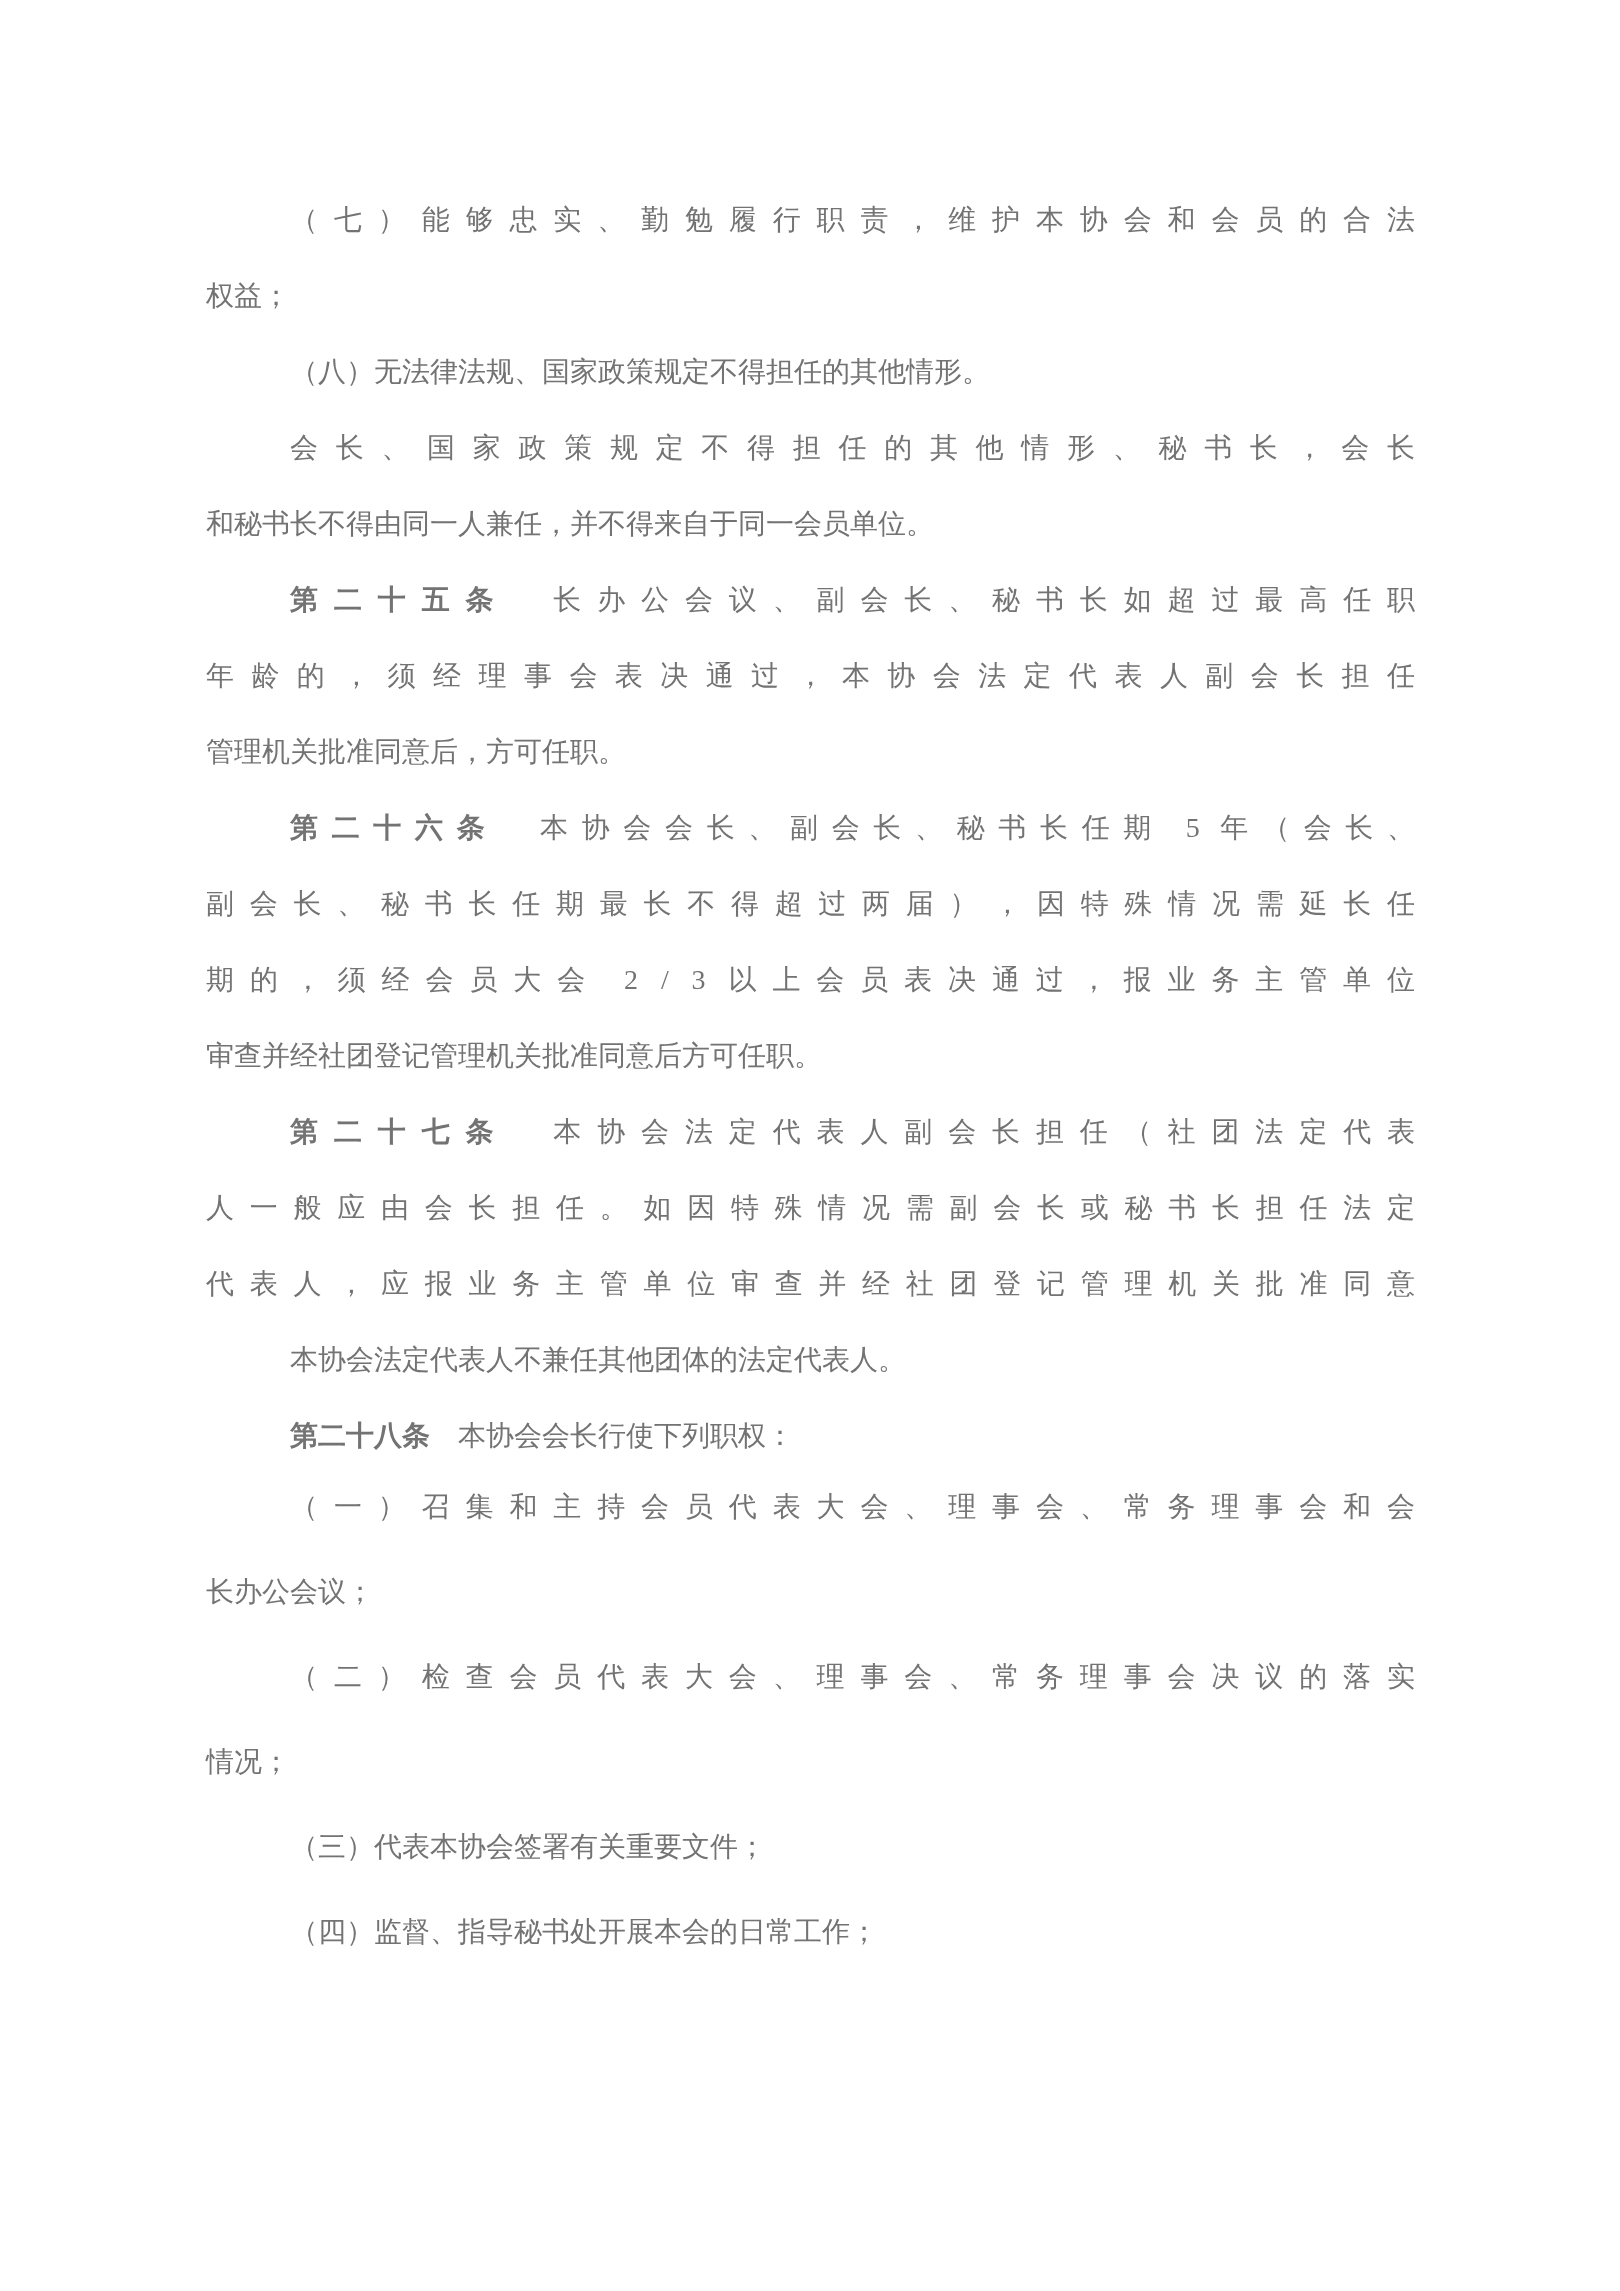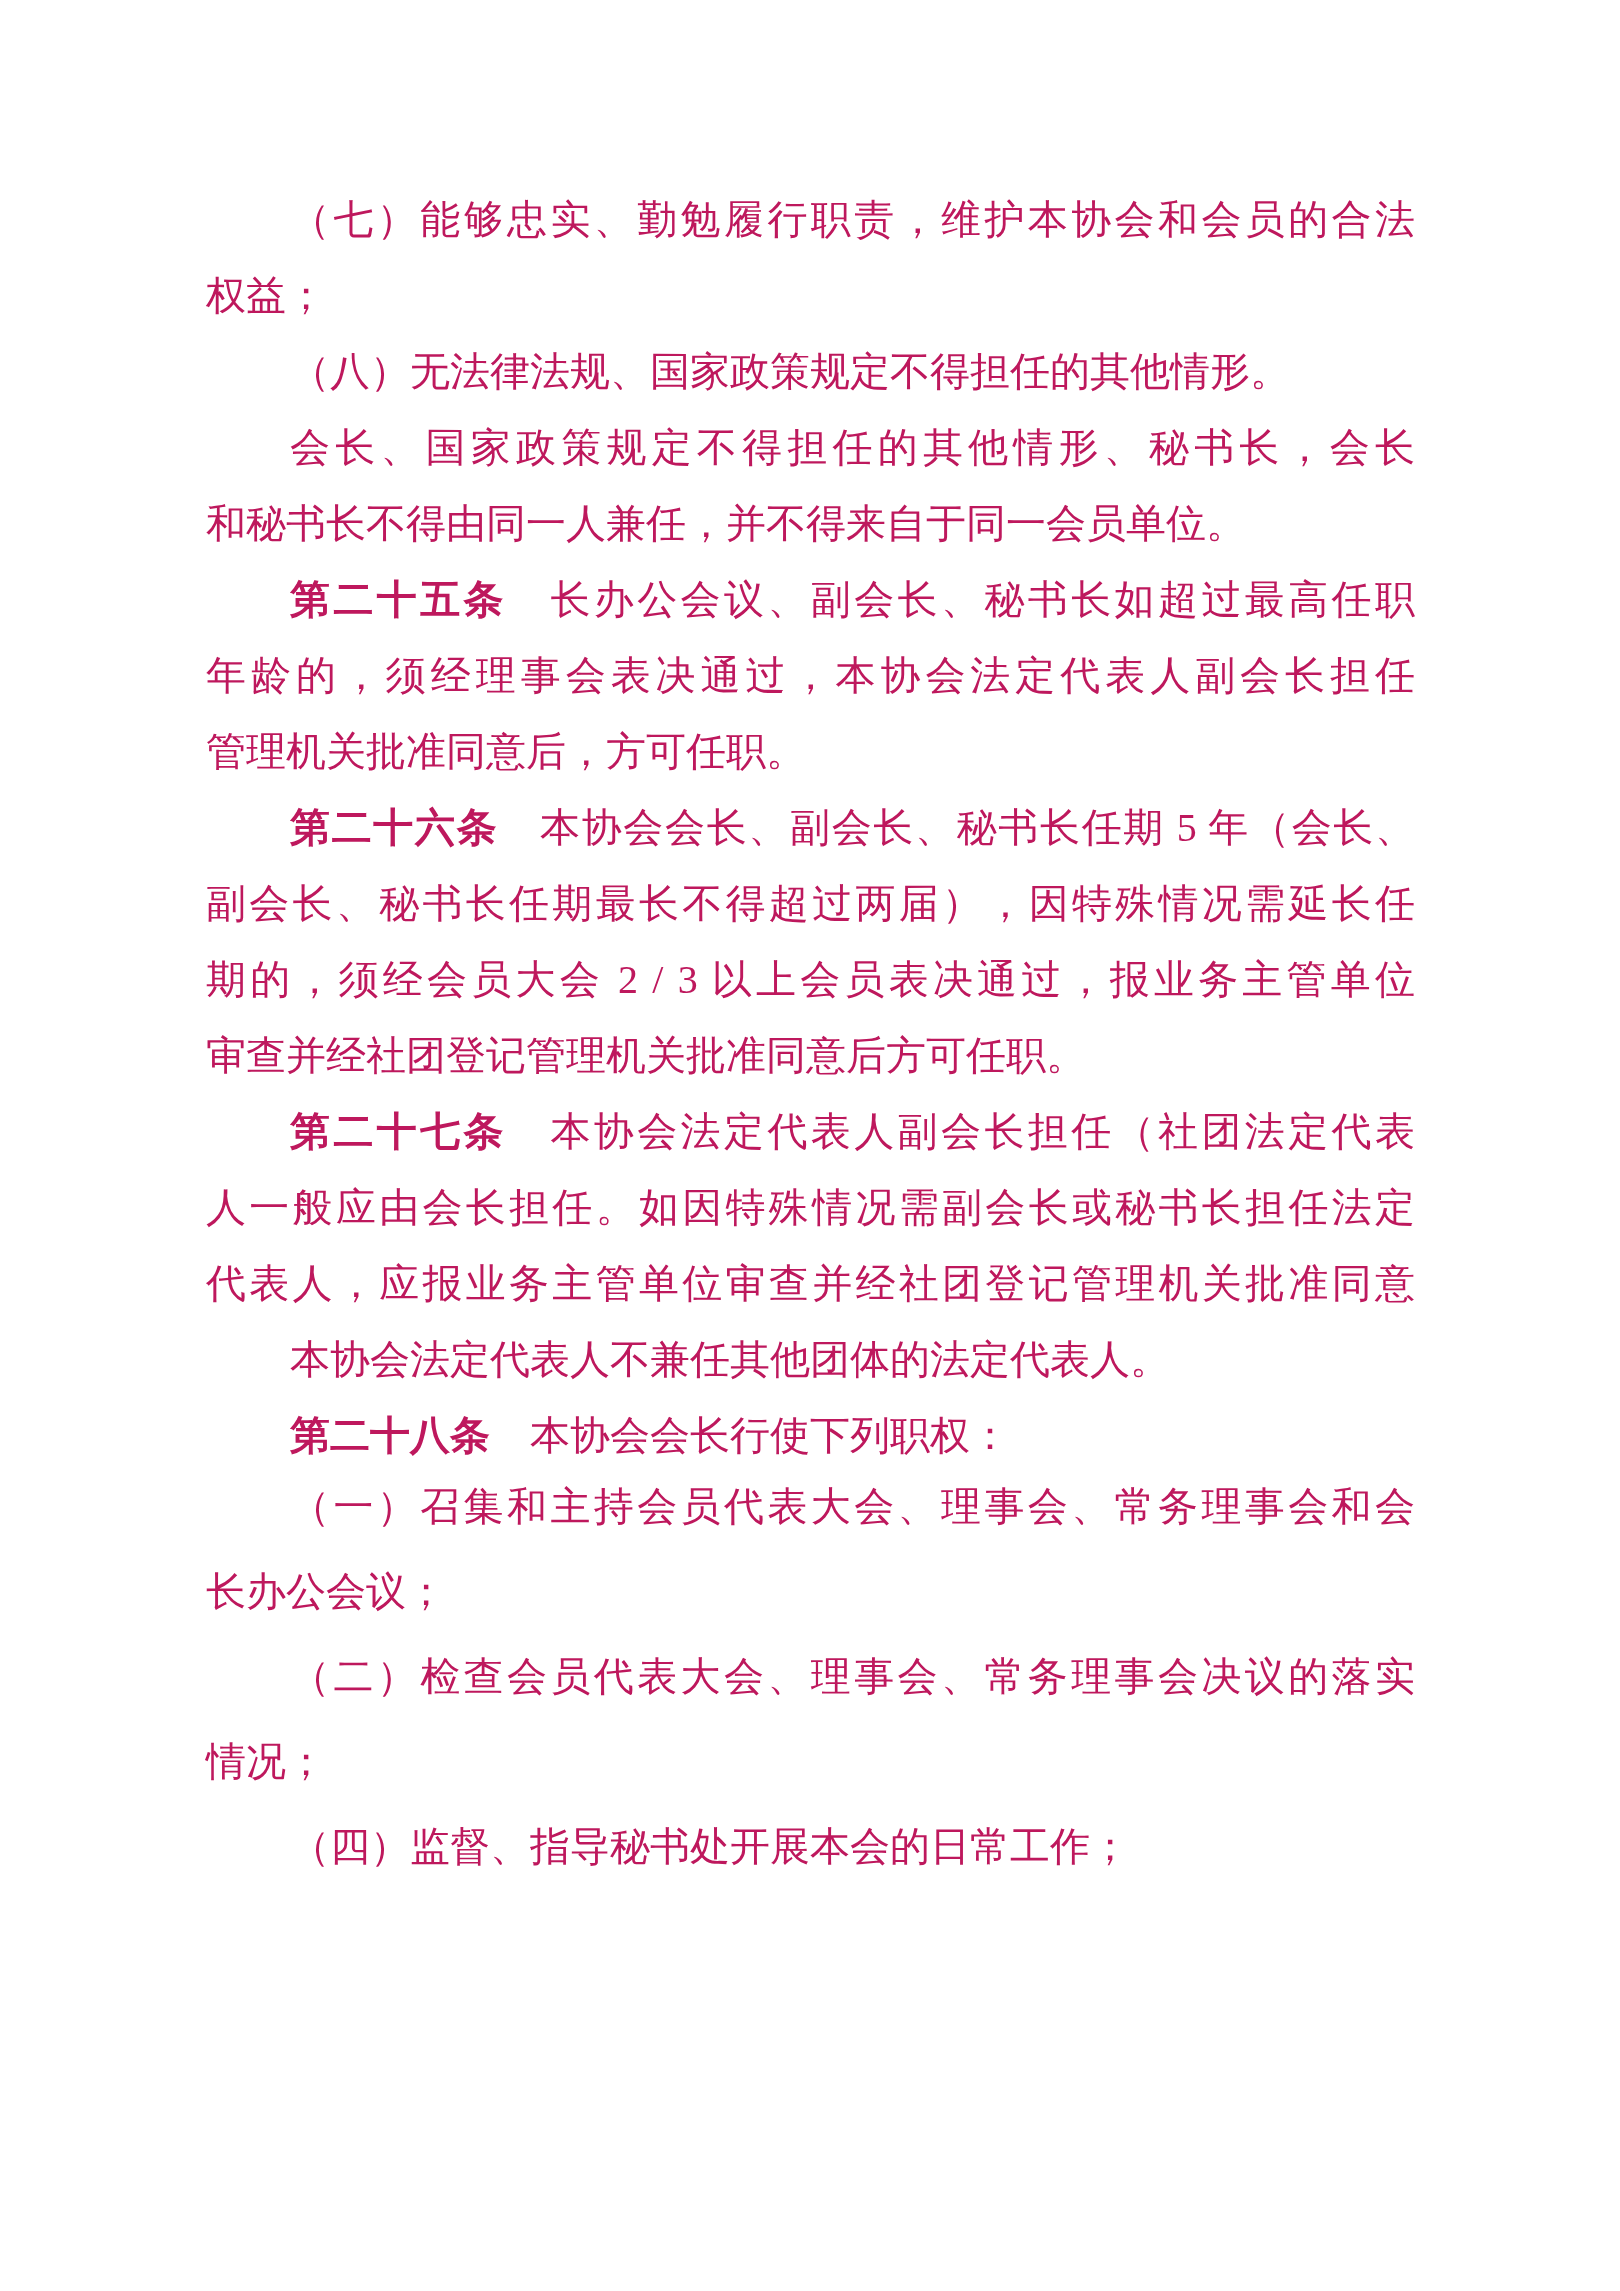--- a/index.html
+++ b/index.html
@@ -20,23 +20,23 @@
     position: absolute;
     left: 206px;
     top: 182px;
     width: 1209px;
   }
   .para {
     margin: 0;
     padding: 0;
   }
   .line {
-    font-size: 40px;
+    font-size: 28px;
     line-height: 76px;
-    color: #be185d;
+    color: #737373;
     font-weight: 400;
   }
   .para.wide .line {
     line-height: 85px;
   }
   
   .para:not(.wide) + .para.wide {
     margin-top: -9.8px;
   }
   .line.indent {
@@ -91,17 +91,20 @@
       </div>
       <div class="para wide">
         <div class="line indent full">（一）召集和主持会员代表大会、理事会、常务理事会和会</div>
         <div class="line">长办公会议；</div>
       </div>
       <div class="para wide">
         <div class="line indent full">（二）检查会员代表大会、理事会、常务理事会决议的落实</div>
         <div class="line">情况；</div>
       </div>
       <div class="para wide">
+        <div class="line indent">（三）代表本协会签署有关重要文件；</div>
+      </div>
+      <div class="para wide">
         <div class="line indent">（四）监督、指导秘书处开展本会的日常工作；</div>
       </div>
     </div>
 </div>
 
 
 </body></html>

